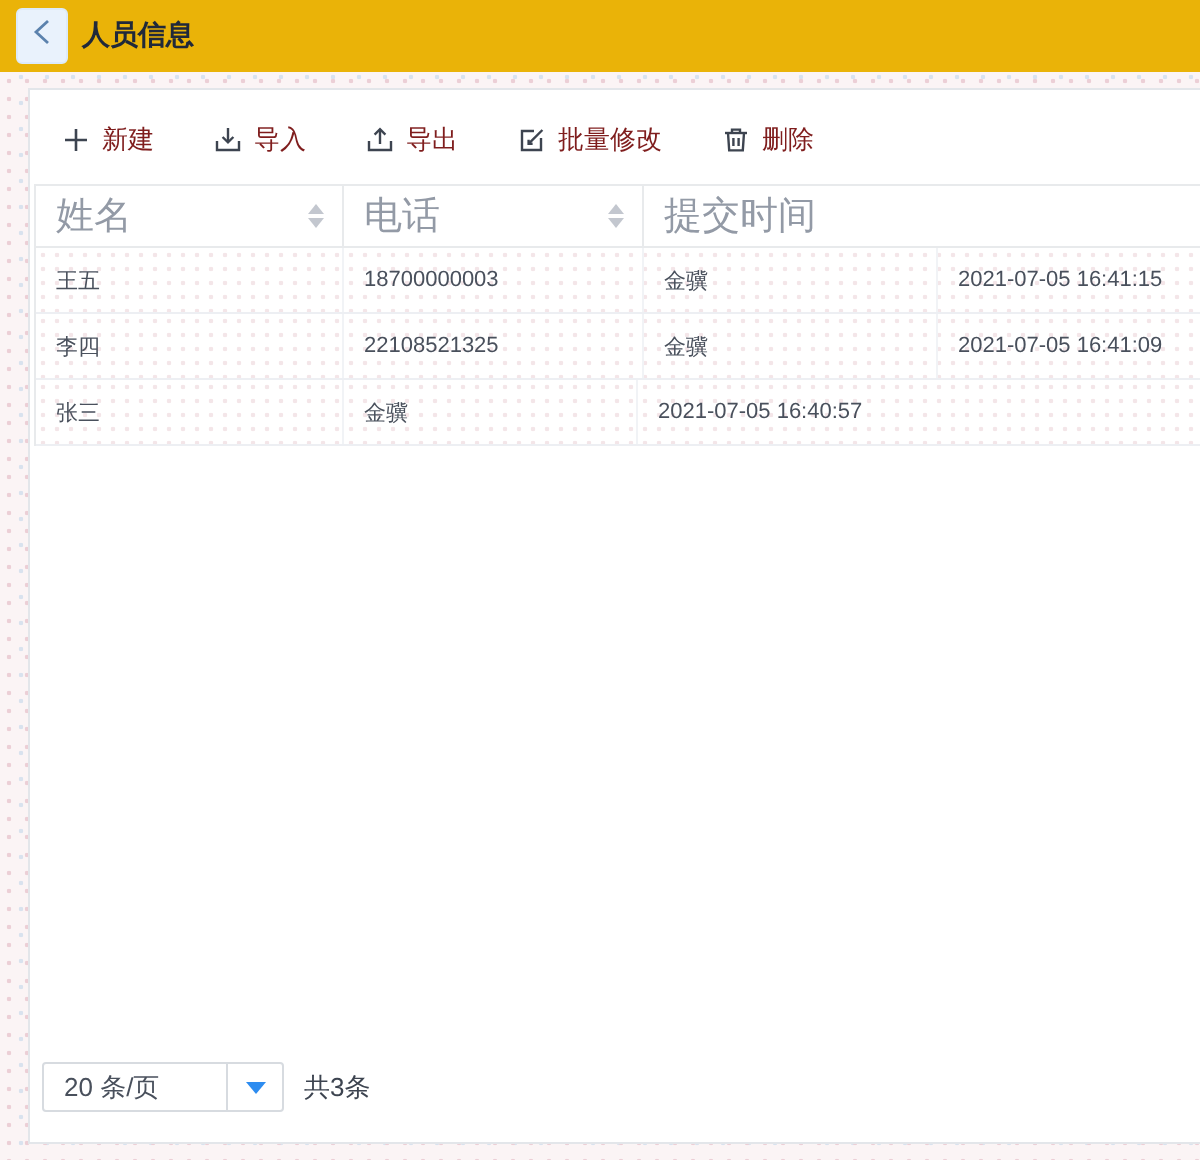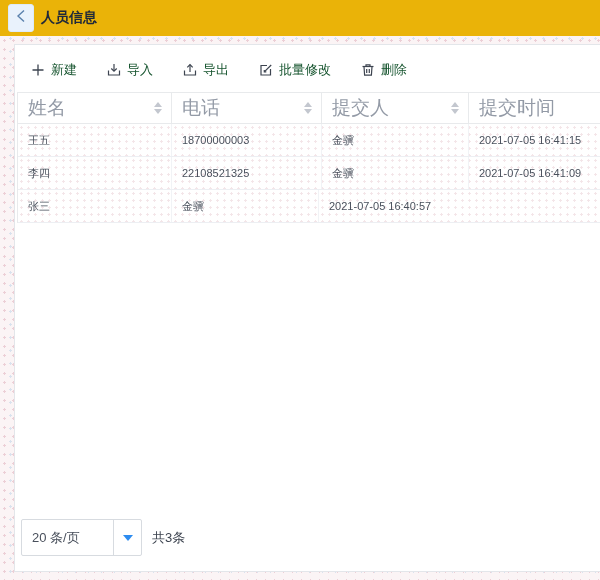--- a/index.html
+++ b/index.html
@@ -26,21 +26,21 @@
   .page-title{margin-left:7px;font-size:14px;font-weight:bold;color:#20293a;}
   
   .card{
     position:absolute;left:14px;top:44px;width:640px;height:528px;background:#ffffff;
     border:1px solid #e3e6ea;box-sizing:border-box;z-index:2;
   }
   
   .toolbar{display:flex;align-items:center;gap:30px;padding:16px 0 13px 16px;}
   .tb-btn{
     display:inline-flex;align-items:center;gap:6px;background:none;border:none;padding:0;
-    font-size:13px;color:#14532d;cursor:pointer;font-family:inherit;
+    font-size:13px;color:#7f1d1d;cursor:pointer;font-family:inherit;
   }
   .tb-btn svg{display:block;}
   
   .tbl{margin:0 0 0 2px;border-left:1px solid #e8eaec;}
   .tbl-header{display:flex;height:30px;border-top:1px solid #e8eaec;border-bottom:1px solid #e8eaec;background:#fff;}
   .th{
     display:flex;align-items:center;justify-content:space-between;
     padding:0 9px 0 10px;font-size:19px;color:#939aa6;
     border-right:1px solid #e8eaec;box-sizing:border-box;cursor:pointer;
   }
@@ -53,21 +53,21 @@
     background-size:7px 7px;
   }
   .td{
     display:flex;align-items:center;padding:0 10px;font-size:11px;color:#49505c;
     border-right:1px solid #f1f3f6;box-sizing:border-box;overflow:hidden;white-space:nowrap;
   }
   .c1{width:154px;}.c2{width:150px;}.c3{width:147px;}.c4{flex:1;}
   
   .pager{position:absolute;left:6px;bottom:15px;display:flex;align-items:center;gap:10px;}
   .page-size{
-    display:flex;align-items:center;width:121px;height:37px;border:1px solid #d7dbe0;
+    display:flex;align-items:center;width:121px;height:25px;border:1px solid #d7dbe0;
     border-radius:2px;box-sizing:border-box;background:#fff;cursor:pointer;
   }
   .page-size-label{flex:1;padding-left:10px;font-size:13px;color:#49505c;}
   .caret-zone{width:27px;height:100%;border-left:1px solid #d7dbe0;display:flex;align-items:center;justify-content:center;}
   .caret-down{width:0;height:0;border-left:5px solid transparent;border-right:5px solid transparent;border-top:6px solid #2d8cf0;}
   .total-text{font-size:13px;color:#3d4450;}
 </style>
 </head>
 <body>
 
@@ -145,27 +145,20 @@
             <span class="dn"></span>
           </span>
       </div>
       <div class="th c2">
         <span>电话</span>
         <span class="sorter">
             <span class="up"></span>
             <span class="dn"></span>
           </span>
       </div>
-      <div class="th c3">
-        <span>提交人</span>
-        <span class="sorter">
-            <span class="up"></span>
-            <span class="dn"></span>
-          </span>
-      </div>
       <div class="th c4">
         <span>提交时间</span>
       </div>
     </div>
     <div id="table-body">
         <div class="tr">
     <div class="td c1">王五</div>
     <div class="td c2">18700000003</div>
     <div class="td c3">金骥</div>
     <div class="td c4">2021-07-05 16:41:15</div>

